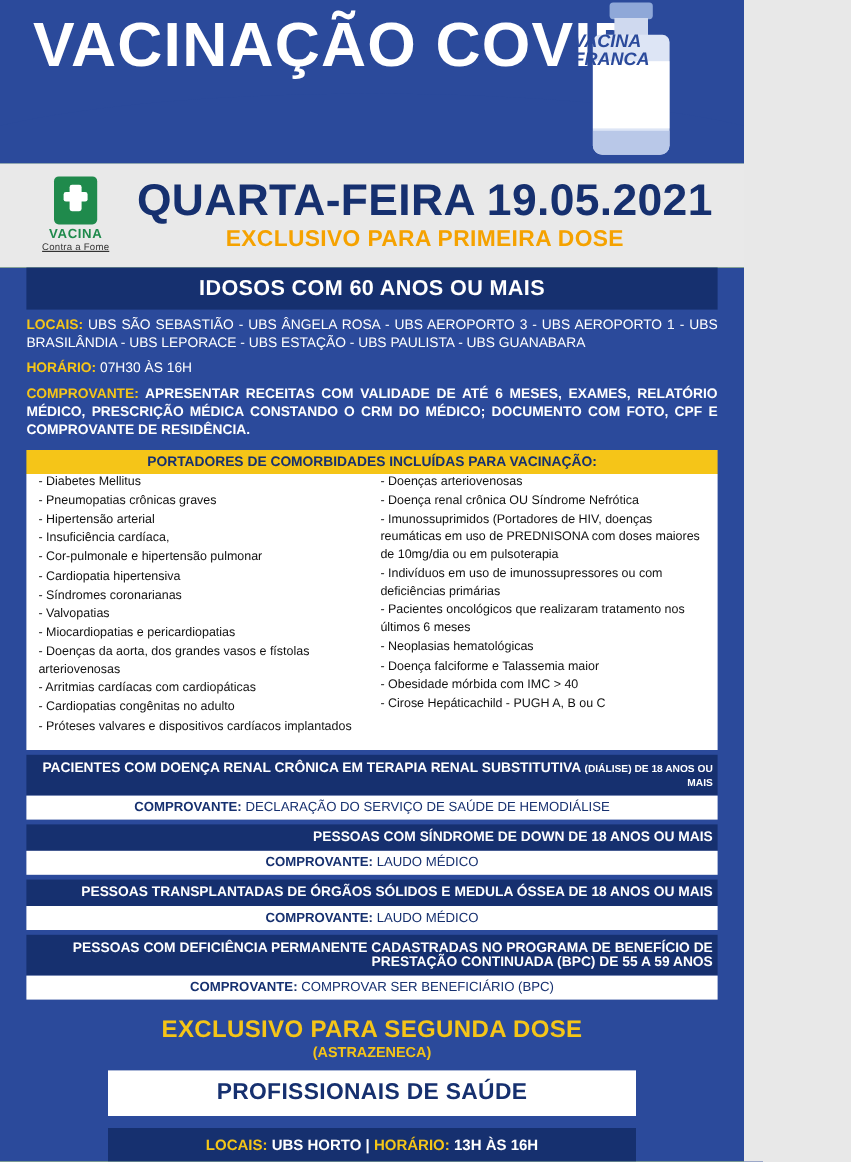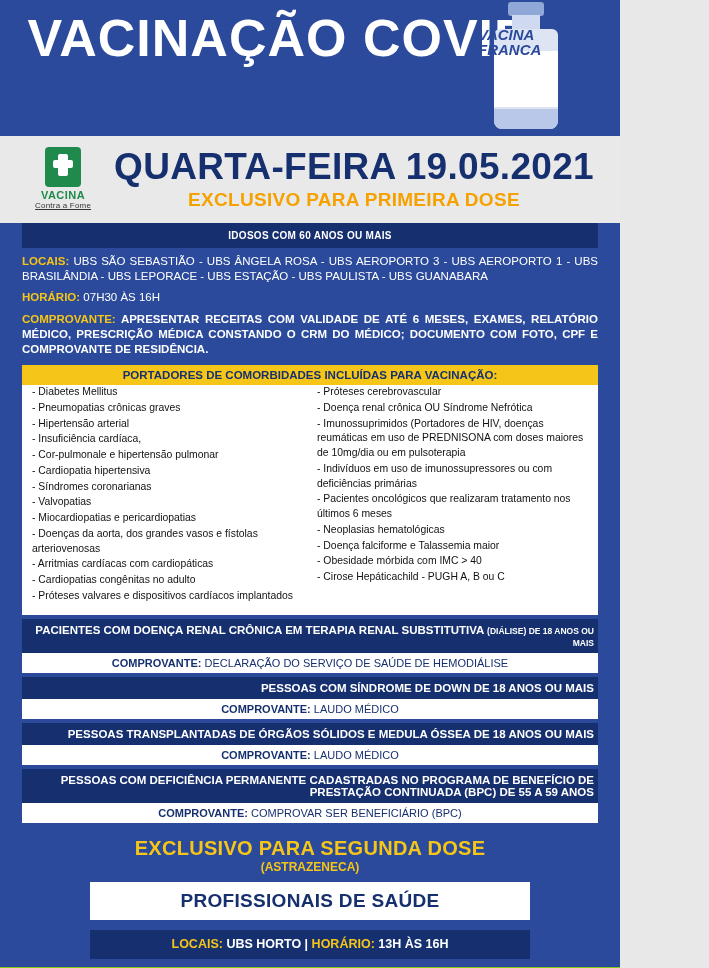--- a/index.html
+++ b/index.html
@@ -157,21 +157,21 @@
   
   .bar {
     margin: 0 22px 4px 22px;
     text-align: center;
     font-weight: bold;
     letter-spacing: .3px;
   }
   .bar-blue-dark {
     background: #16306f;
     color: #ffffff;
-    font-size: 10px;
+    font-size: 18px;
     padding: 7px 6px;
   }
   .section-para {
     margin: 6px 22px 2px 22px;
     color: #ffffff;
     font-size: 11.5px;
     line-height: 1.32;
     text-align: justify;
   }
   .section-para .lbl {
@@ -314,21 +314,21 @@
         <div>- Cardiopatia hipertensiva</div>
         <div>- Síndromes coronarianas</div>
         <div>- Valvopatias</div>
         <div>- Miocardiopatias e pericardiopatias</div>
         <div>- Doenças da aorta, dos grandes vasos e fístolas arteriovenosas</div>
         <div>- Arritmias cardíacas com cardiopáticas</div>
         <div>- Cardiopatias congênitas no adulto</div>
         <div>- Próteses valvares e dispositivos cardíacos implantados</div>
       </div>
       <div class="comorb-col">
-        <div>- Próteses cerebrovascular</div>
+        <div>- Doenças arteriovenosas</div>
         <div>- Doença renal crônica OU Síndrome Nefrótica</div>
         <div>- Imunossuprimidos (Portadores de HIV, doenças reumáticas em uso de PREDNISONA com doses maiores de 10mg/dia ou em pulsoterapia</div>
         <div>- Indivíduos em uso de imunossupressores ou com deficiências primárias</div>
         <div>- Pacientes oncológicos que realizaram tratamento nos últimos 6 meses</div>
         <div>- Neoplasias hematológicas</div>
         <div>- Doença falciforme e Talassemia maior</div>
         <div>- Obesidade mórbida com IMC &gt; 40</div>
         <div>- Cirose Hepáticachild - PUGH A, B ou C</div>
       </div>
     </div>

